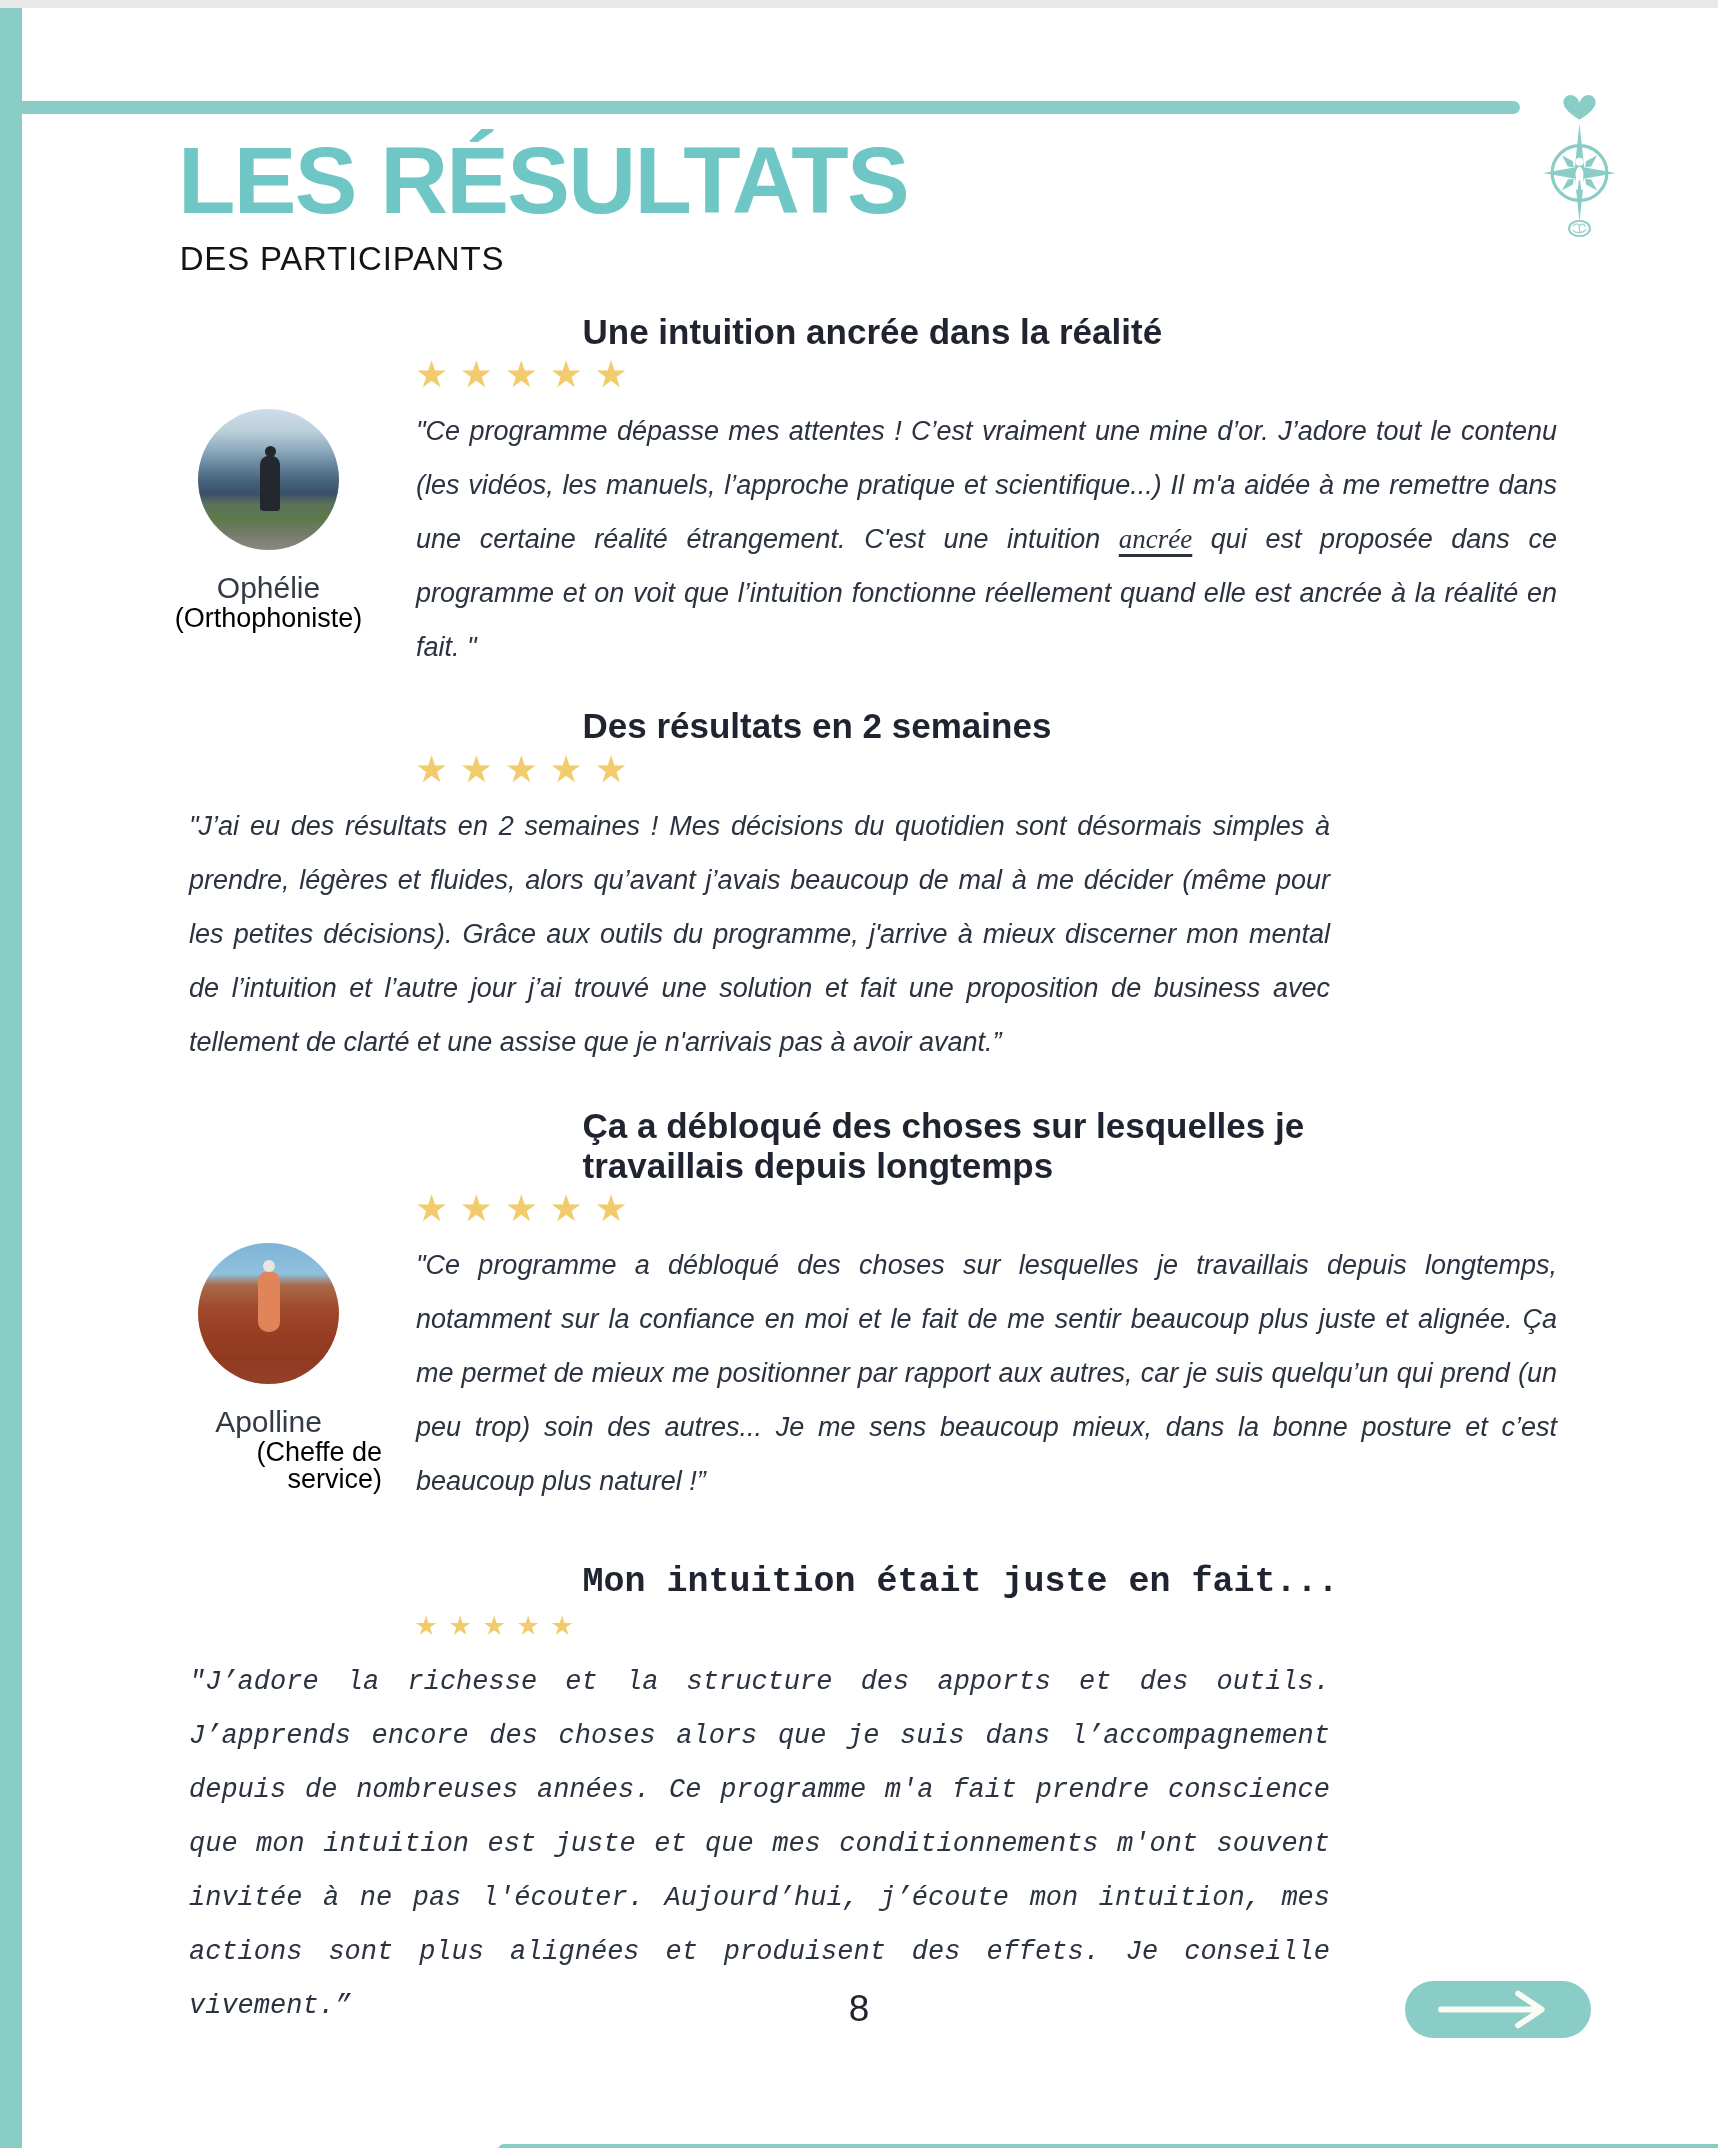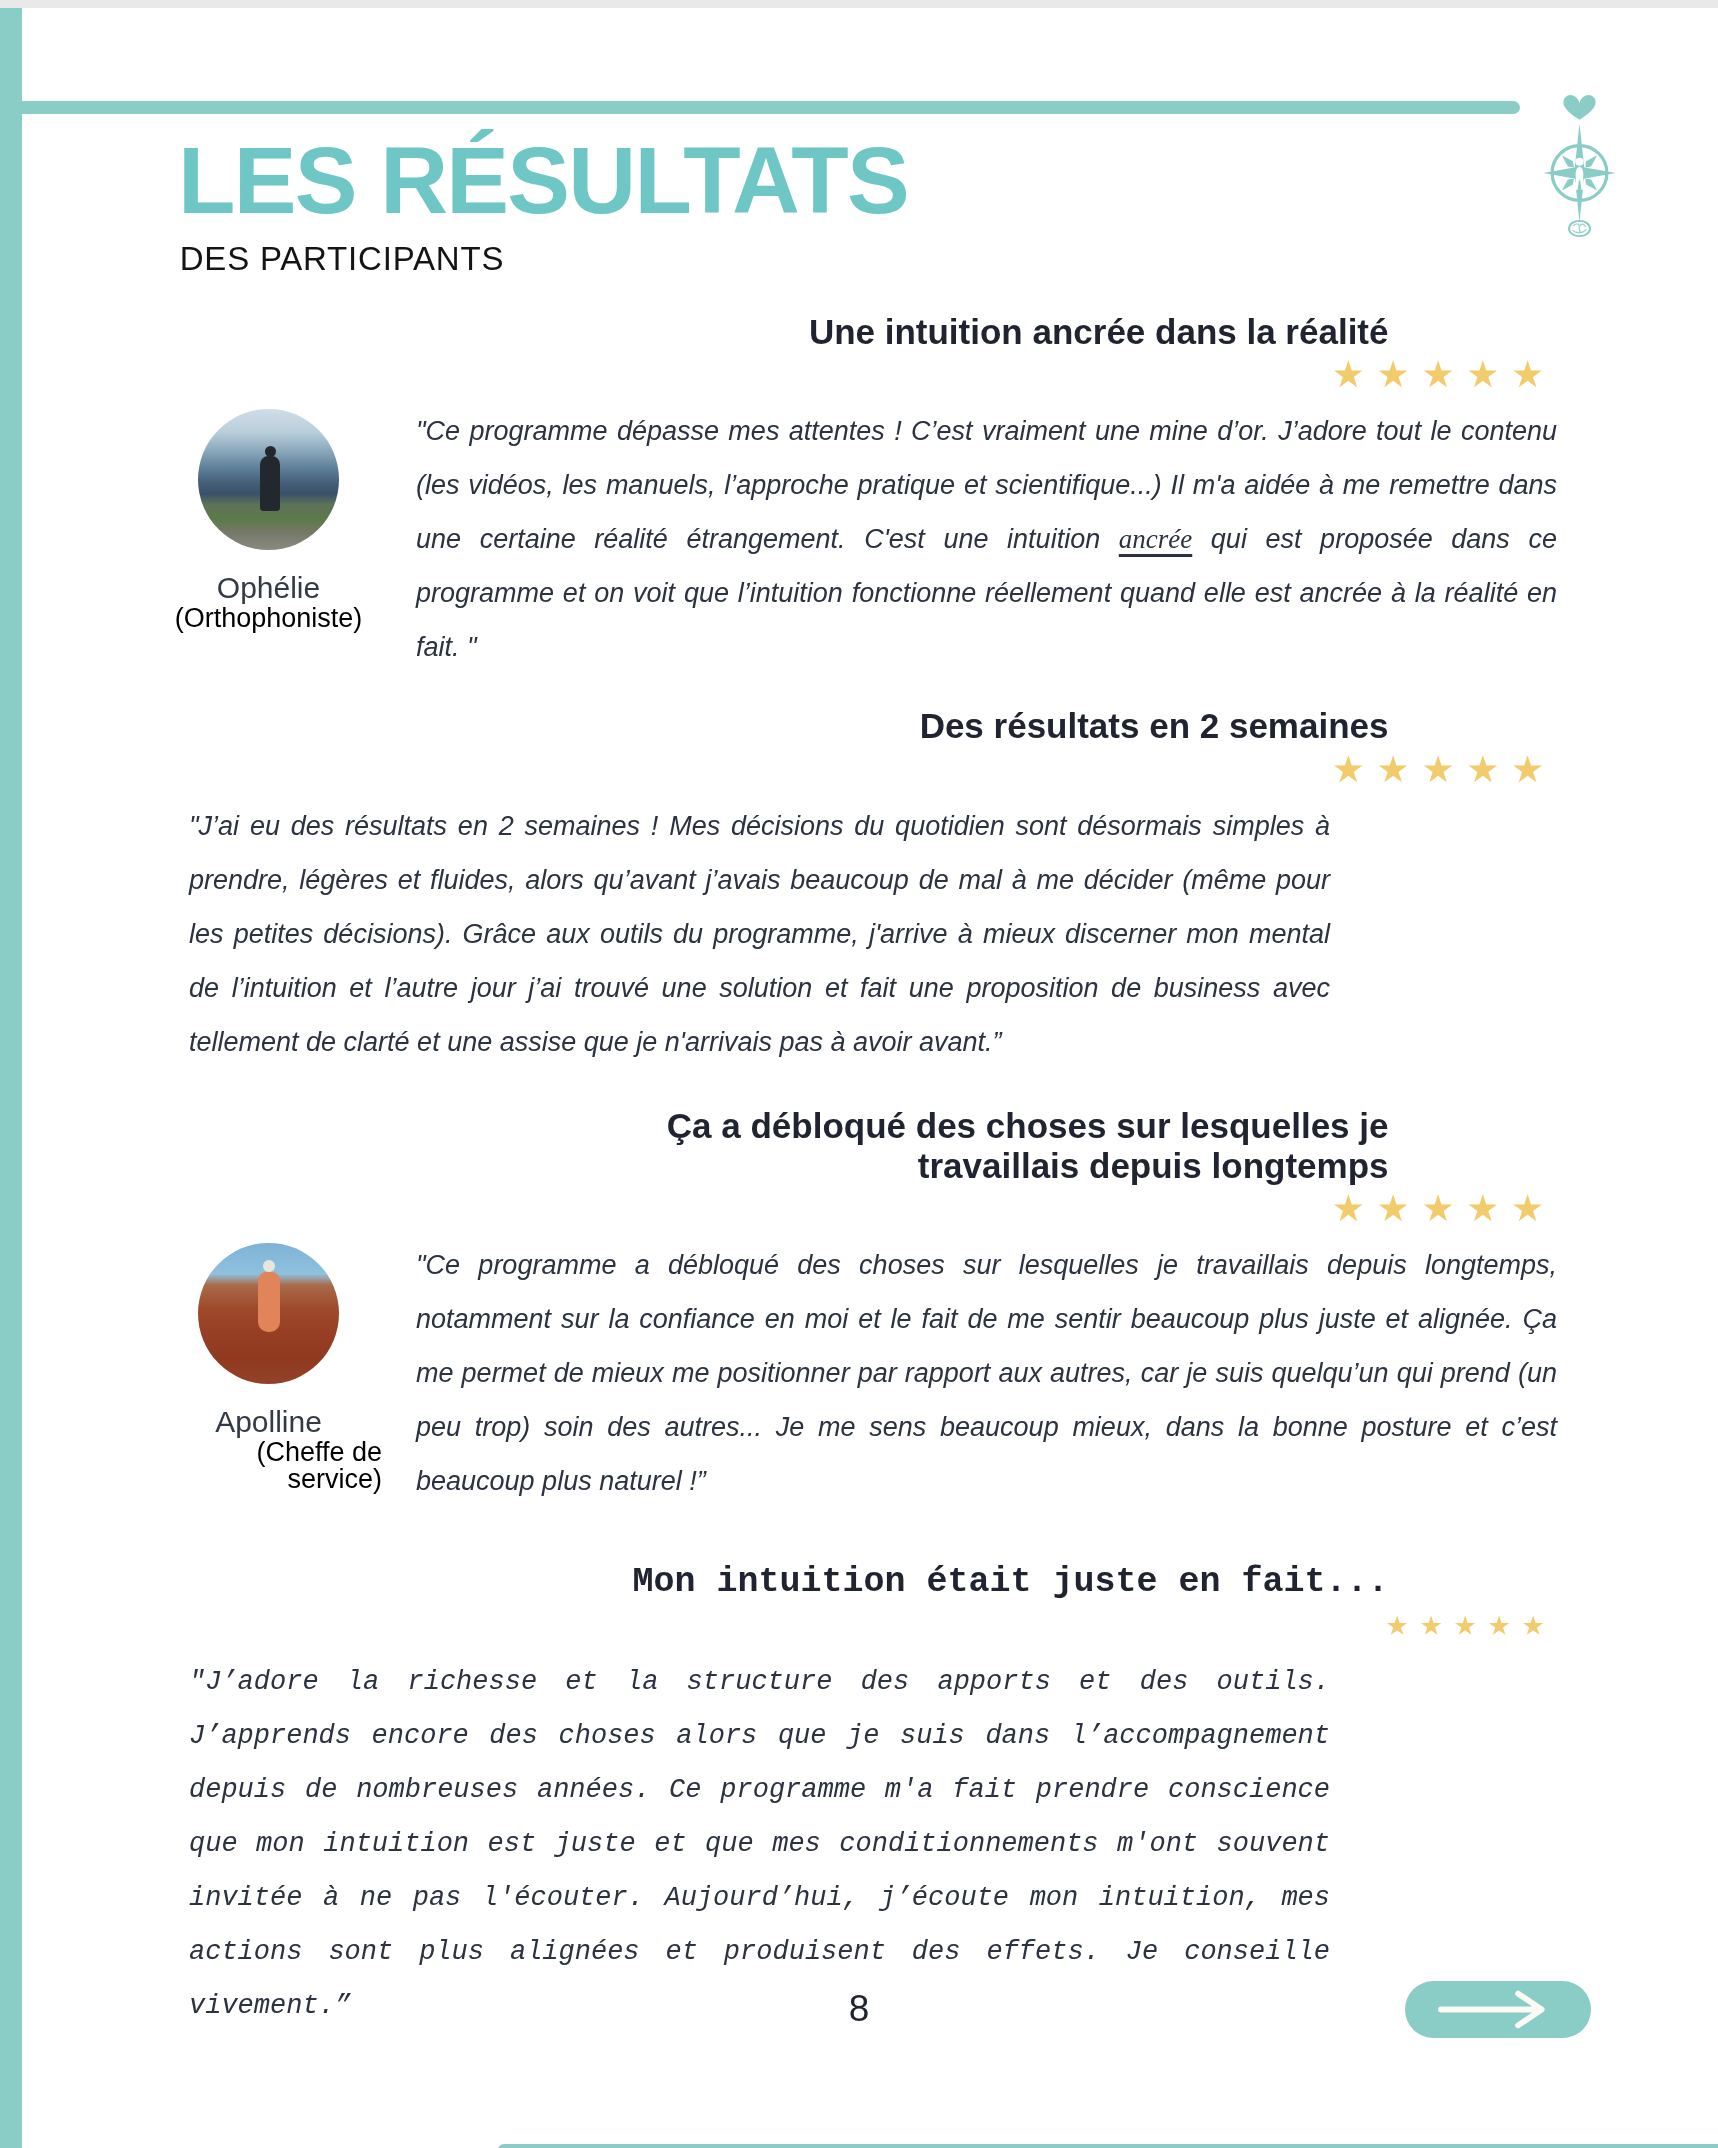--- a/index.html
+++ b/index.html
@@ -16,21 +16,21 @@
   
   .header{position:absolute;left:178px;top:123px;}
   .header h1{margin:0;font-size:94px;line-height:99px;font-weight:bold;letter-spacing:-1.7px;color:#6ec7c5;}
   .header h2{margin:5px 0 0 1.7px;font-size:33px;line-height:47px;font-weight:normal;letter-spacing:0.8px;color:#141414;}
   
   .main{position:absolute;left:0;top:0;width:1718px;padding:304px 0 0 155px;box-sizing:border-box;}
   .t-block{margin:0;}
   .t-block.t2{margin-top:32px;}
   .t-block.t3{margin-top:37px;}
   .t-block.t4{margin-top:54px;font-family:Liberation Mono, monospace;}
-  .t-head{margin-left:260px;width:1141px;text-align:right;}
+  .t-head{margin-left:260px;width:1141px;text-align:left;}
   .t-title{margin:0 auto 3.4px;max-width:806px;font-size:35px;line-height:40px;font-weight:bold;color:#1f2430;}
   .t-stars{font-size:37px;line-height:39px;letter-spacing:11.7px;color:#f2cb6d;margin-bottom:10px;}
   .t-row{display:flex;width:1401px;}
   .avatar-col{width:227px;flex:0 0 227px;display:flex;flex-direction:column;align-items:center;}
   .avatar{position:relative;width:141px;height:141px;border-radius:50%;overflow:hidden;margin-top:5px;}
   .person{position:absolute;}
   .cap-name{margin-top:20px;font-size:30px;line-height:35px;color:#323a46;text-align:center;}
   .cap-role{font-size:27px;line-height:27px;color:#000000;text-align:right;}
   .quote{flex:0 0 1141px;margin:0 0 0 34px;width:1141px;font-style:italic;font-size:27px;line-height:54px;
          color:#2b3240;text-align:justify;}

